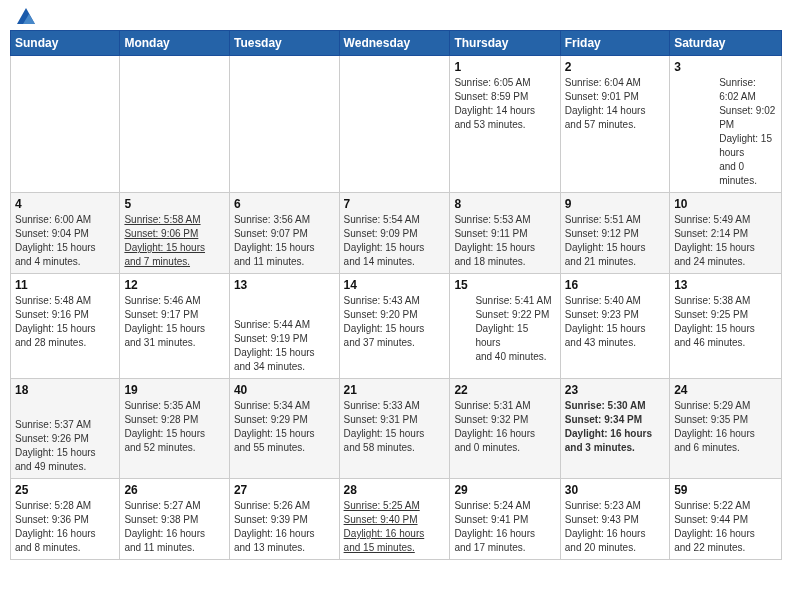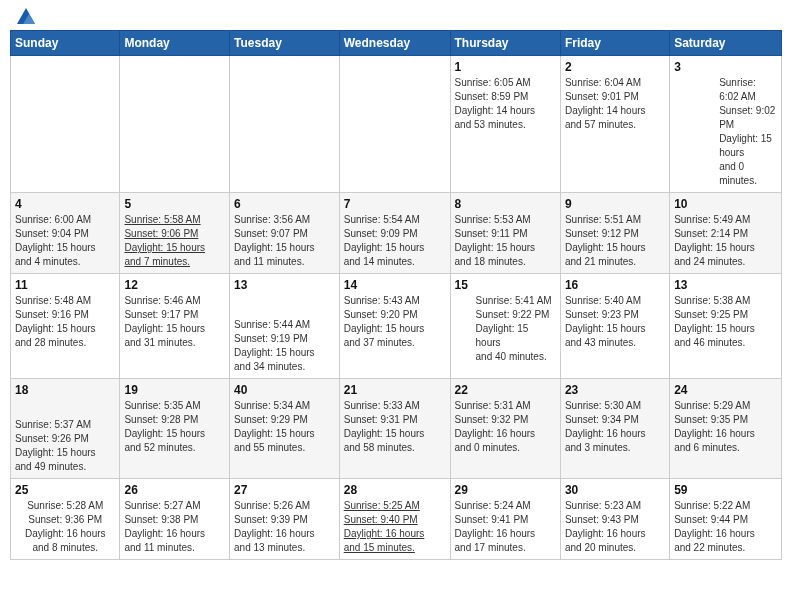--- a/index.html
+++ b/index.html
@@ -278,37 +278,37 @@
         </td>
         <td>
           <div class="day-num">22</div>
           <div class="day-info" style="white-space: pre-line;">Sunrise: 5:31 AM
 Sunset: 9:32 PM
 Daylight: 16 hours
 and 0 minutes.</div>
         </td>
         <td>
           <div class="day-num">23</div>
-          <div class="day-info" style="white-space: pre-line;">Sunrise: 5:30 AM
+          <div class="day-info" style="white-space: pre-line; font-weight: bold;">Sunrise: 5:30 AM
 Sunset: 9:34 PM
 Daylight: 16 hours
 and 3 minutes.</div>
         </td>
         <td>
           <div class="day-num">24</div>
           <div class="day-info" style="white-space: pre-line;">Sunrise: 5:29 AM
 Sunset: 9:35 PM
 Daylight: 16 hours
 and 6 minutes.</div>
         </td>
       </tr>
       <tr>
         <td>
           <div class="day-num">25</div>
-          <div class="day-info" style="white-space: pre-line; text-align: center;">Sunrise: 5:28 AM
+          <div class="day-info" style="white-space: pre-line;">Sunrise: 5:28 AM
 Sunset: 9:36 PM
 Daylight: 16 hours
 and 8 minutes.</div>
         </td>
         <td>
           <div class="day-num">26</div>
           <div class="day-info" style="white-space: pre-line;">Sunrise: 5:27 AM
 Sunset: 9:38 PM
 Daylight: 16 hours
 and 11 minutes.</div>

